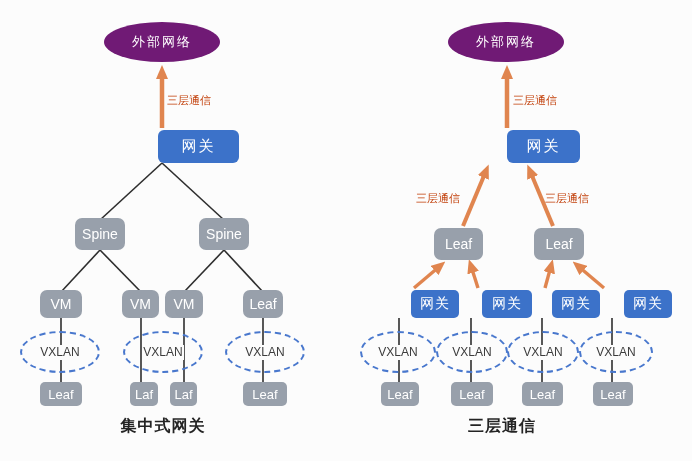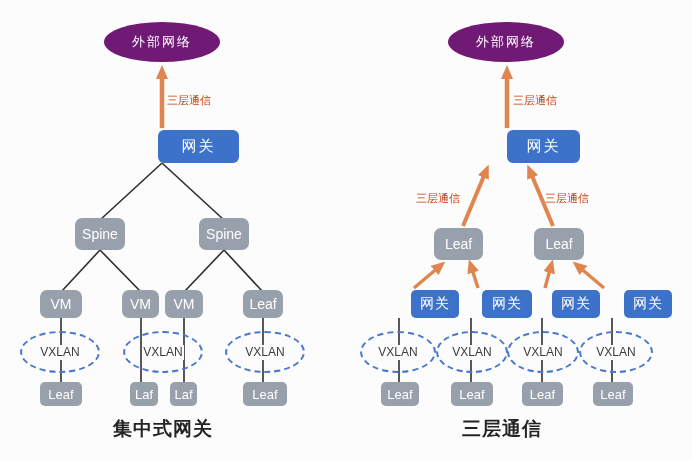--- a/index.html
+++ b/index.html
@@ -57,21 +57,21 @@
     position:absolute;
     color:#c2410c;
     font-size:11px;
     white-space:nowrap;
   }
   .caption{
     position:absolute;
     width:150px;
     text-align:center;
     color:#242424;
-    font-size:19px;
+    font-size:16px;
     font-weight:bold;
     letter-spacing:1px;
     white-space:nowrap;
   }
 </style>
 </head>
 <body>
 
 <div id="canvas">
 

